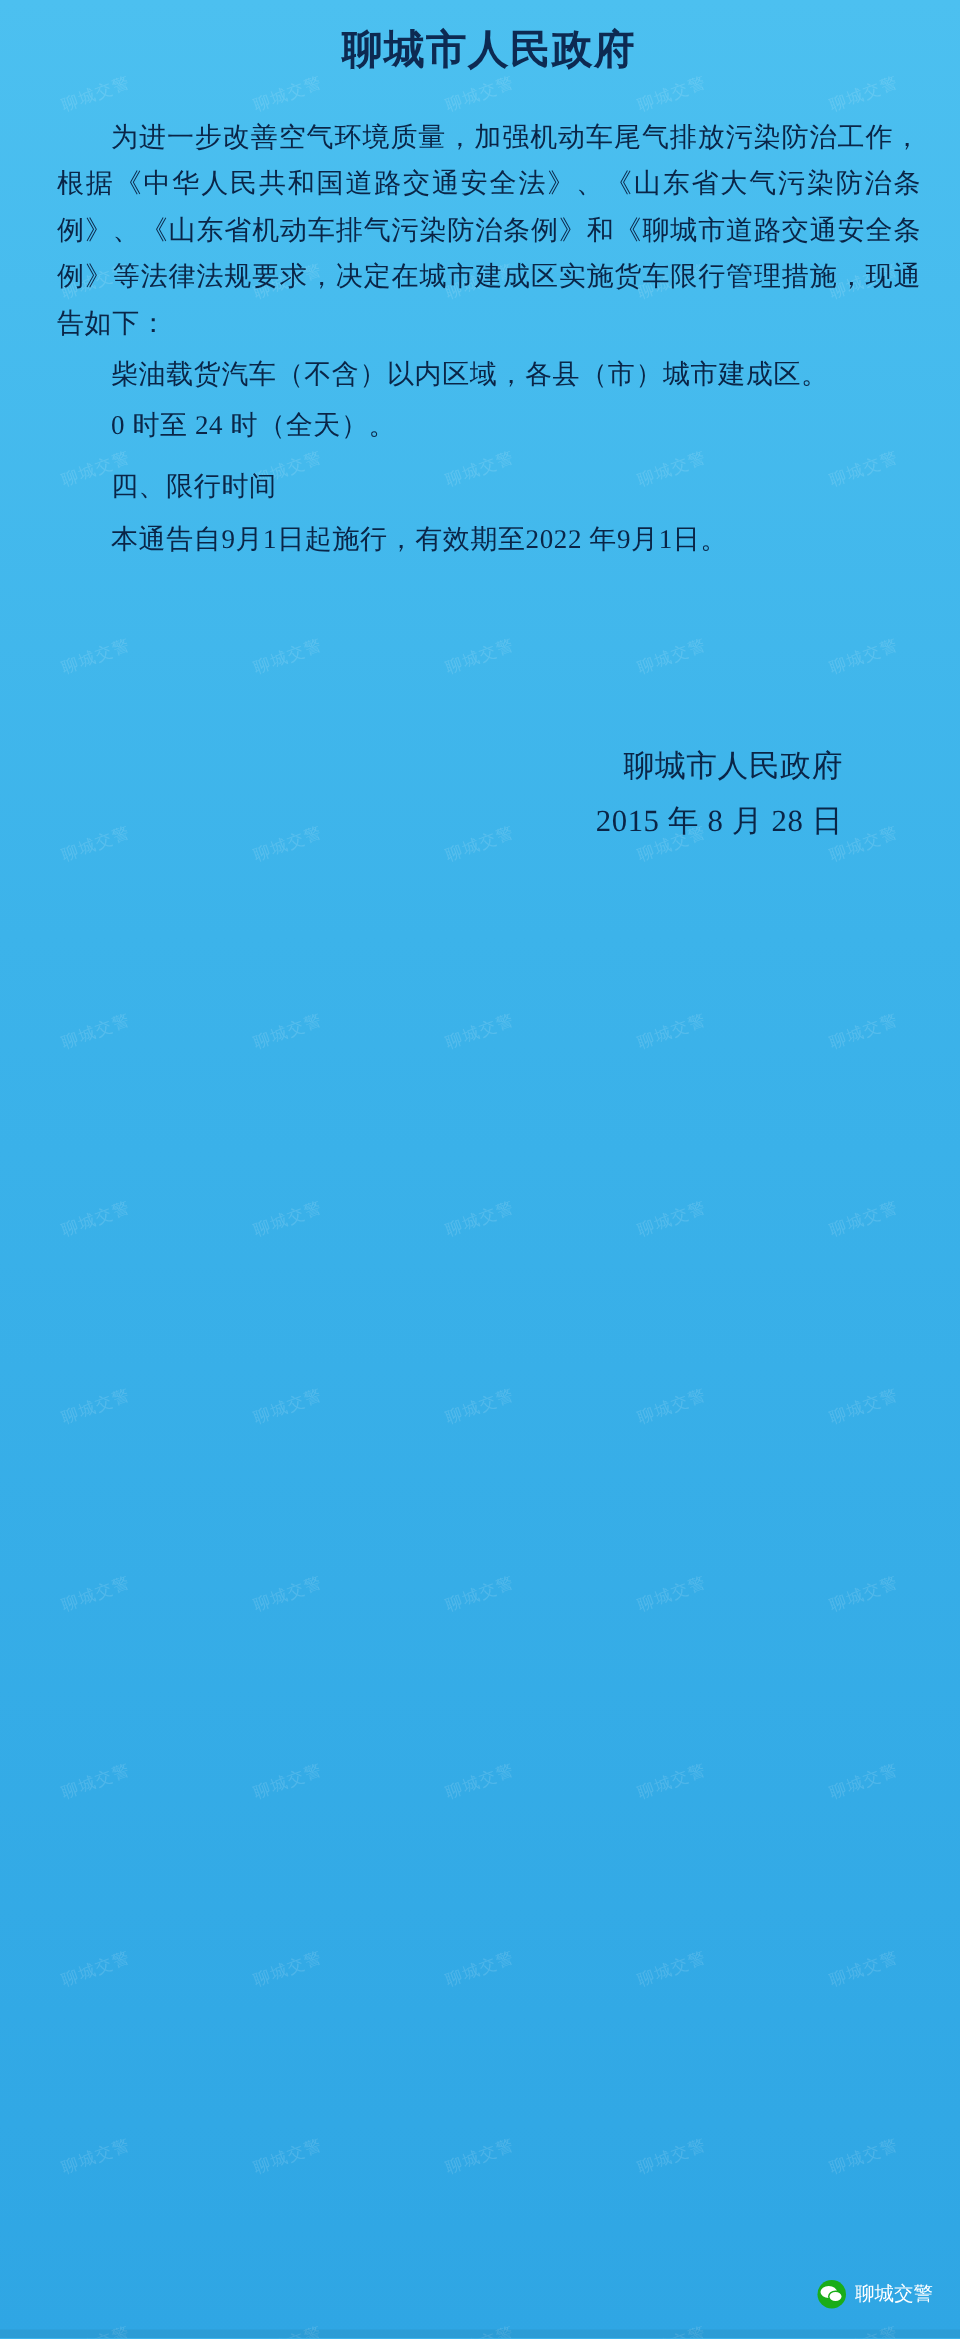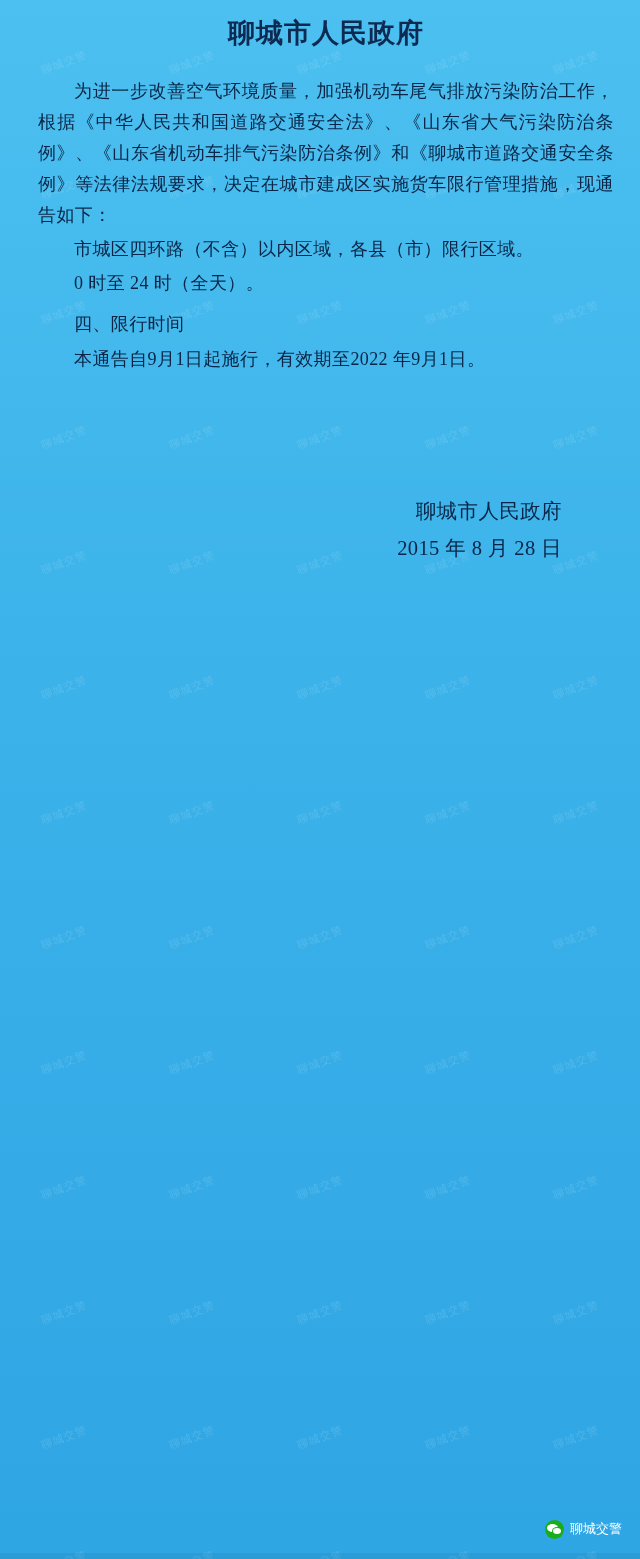--- a/index.html
+++ b/index.html
@@ -234,21 +234,21 @@
   </div>
 
   <div class="content">
 
     <div class="title-block">
       <span class="title-line1">聊城市人民政府</span>
     </div>
 
     <div class="body-text">
       <p class="para">为进一步改善空气环境质量，加强机动车尾气排放污染防治工作，根据《中华人民共和国道路交通安全法》、《山东省大气污染防治条例》、《山东省机动车排气污染防治条例》和《聊城市道路交通安全条例》等法律法规要求，决定在城市建成区实施货车限行管理措施，现通告如下：</p>
-      <p class="para">市城区四环路（不含）以内区域，各县（市）限行区域。</p>
+      <p class="para">柴油载货汽车（不含）以内区域，各县（市）城市建成区。</p>
       <p class="para">0 时至 24 时（全天）。</p>
       <p class="para heading">四、限行时间</p>
       <p class="para">本通告自9月1日起施行，有效期至2022 年9月1日。</p>
     </div>
 
     <div class="sign-block">
       <div>聊城市人民政府</div>
       <div>2015 年 8 月 28 日</div>
     </div>
 

